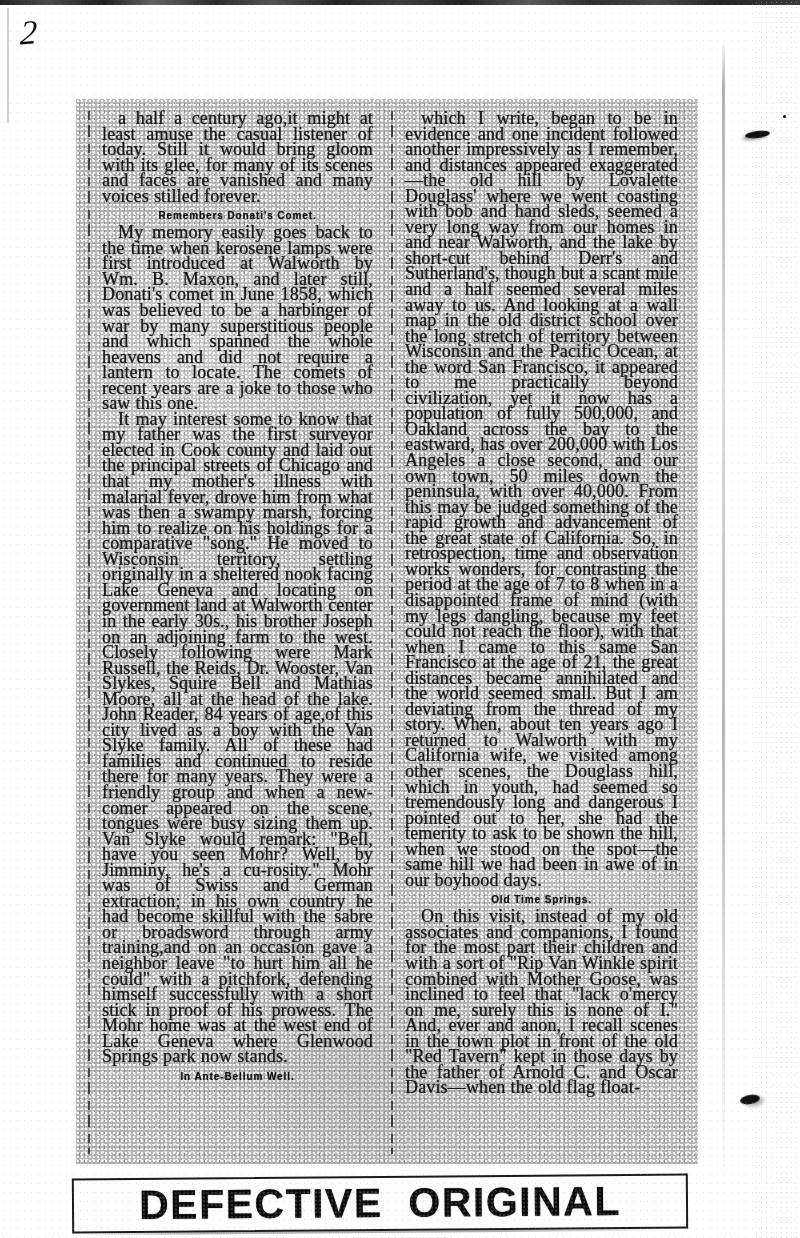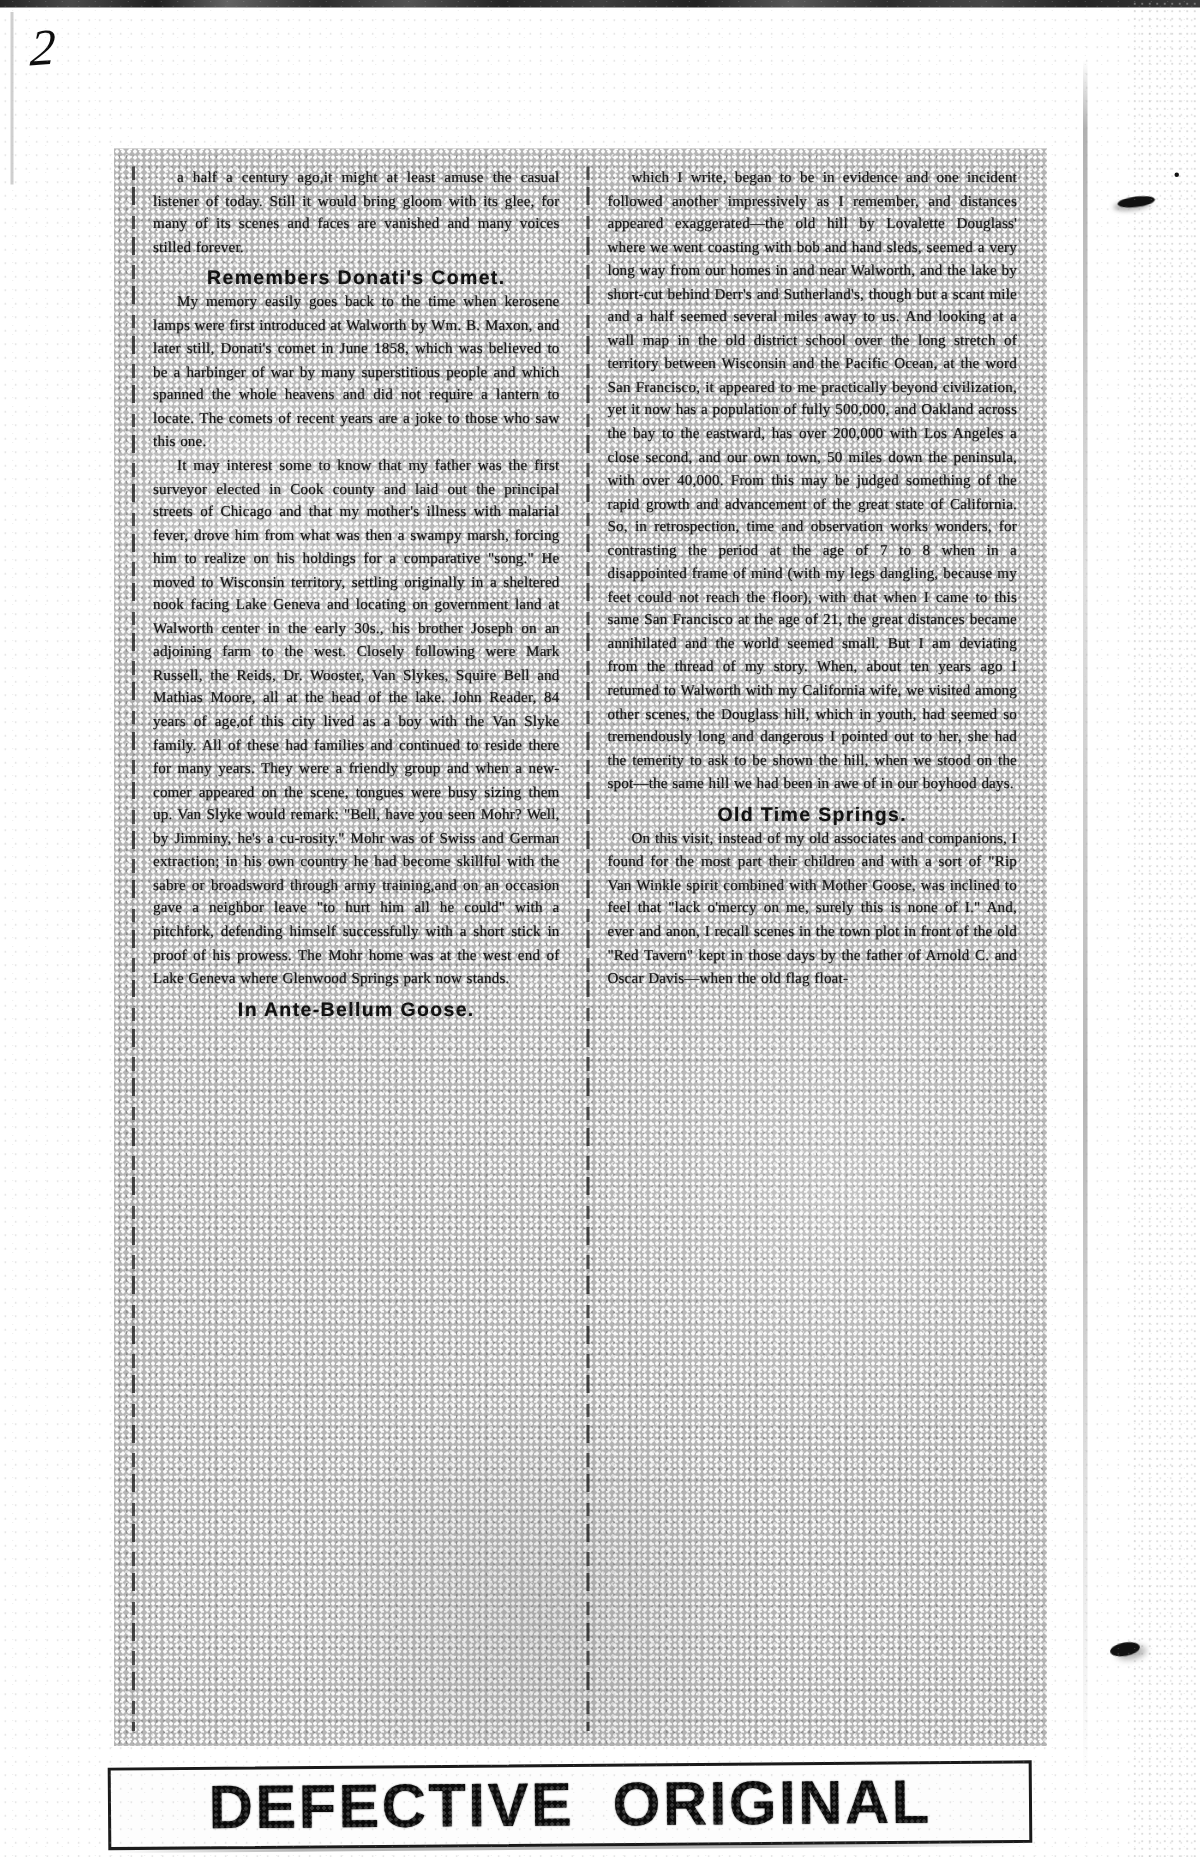--- a/index.html
+++ b/index.html
@@ -180,37 +180,37 @@
       rgba(80,80,80,.15) 26px, rgba(80,80,80,.15) 33px
     );
     opacity: .8;
   }
   #column-right .column-rule { left: 4px; }
 
   
   .para {
     margin: 0 0 0 0;
     font-family: "Liberation Serif", serif;
-    font-size: 10px;
+    font-size: 18px;
     line-height: 15.55px;
     color: #171717;
     text-align: justify;
     text-justify: inter-word;
     text-indent: 16px;
     letter-spacing: .15px;
     word-spacing: .4px;
     -webkit-font-smoothing: none;
     text-shadow:
       0 0 .7px rgba(30,30,30,.55),
       .4px .3px .6px rgba(90,90,90,.45);
   }
 
   .subhead {
     font-family: "Liberation Sans", sans-serif;
-    font-size: 13px;
+    font-size: 10px;
     font-weight: bold;
     color: #111;
     text-align: center;
     letter-spacing: .9px;
     margin: 4px 0 1px 0;
     line-height: 16px;
     text-shadow: 0 0 .8px rgba(25,25,25,.6);
   }
 
   
@@ -278,21 +278,21 @@
 
     <div id="clipping-inner">
 
       <div class="column" id="column-left">
         <div class="column-rule"></div>
         <div id="left-column-body">
             <p class="para">a half a century ago,it might at least amuse the casual listener of today. Still it would bring gloom with its glee, for many of its scenes and faces are vanished and many voices stilled forever.</p>
             <h3 class="subhead">Remembers Donati's Comet.</h3>
             <p class="para">My memory easily goes back to the time when kerosene lamps were first introduced at Walworth by Wm. B. Maxon, and later still, Donati's comet in June 1858, which was believed to be a harbinger of war by many superstitious people and which spanned the whole heavens and did not require a lantern to locate. The comets of recent years are a joke to those who saw this one.</p>
             <p class="para">It may interest some to know that my father was the first surveyor elected in Cook county and laid out the principal streets of Chicago and that my mother's illness with malarial fever, drove him from what was then a swampy marsh, forcing him to realize on his holdings for a comparative "song." He moved to Wisconsin territory, settling originally in a sheltered nook facing Lake Geneva and locating on government land at Walworth center in the early 30s., his brother Joseph on an adjoining farm to the west. Closely following were Mark Russell, the Reids, Dr. Wooster, Van Slykes, Squire Bell and Mathias Moore, all at the head of the lake. John Reader, 84 years of age,of this city lived as a boy with the Van Slyke family. All of these had families and continued to reside there for many years. They were a friendly group and when a new-comer appeared on the scene, tongues were busy sizing them up. Van Slyke would remark: "Bell, have you seen Mohr? Well, by Jimminy, he's a cu-rosity." Mohr was of Swiss and German extraction; in his own country he had become skillful with the sabre or broadsword through army training,and on an occasion gave a neighbor leave "to hurt him all he could" with a pitchfork, defending himself successfully with a short stick in proof of his prowess. The Mohr home was at the west end of Lake Geneva where Glenwood Springs park now stands.</p>
-            <h3 class="subhead">In Ante-Bellum Goose.</h3>
+            <h3 class="subhead">In Ante-Bellum Well.</h3>
           </div>
       </div>
 
       <div class="column" id="column-right">
         <div class="column-rule"></div>
         <div id="right-column-body">
             <p class="para">which I write, began to be in evidence and one incident followed another impressively as I remember, and distances appeared exaggerated—the old hill by Lovalette Douglass' where we went coasting with bob and hand sleds, seemed a very long way from our homes in and near Walworth, and the lake by short-cut behind Derr's and Sutherland's, though but a scant mile and a half seemed several miles away to us. And looking at a wall map in the old district school over the long stretch of territory between Wisconsin and the Pacific Ocean, at the word San Francisco, it appeared to me practically beyond civilization, yet it now has a population of fully 500,000, and Oakland across the bay to the eastward, has over 200,000 with Los Angeles a close second, and our own town, 50 miles down the peninsula, with over 40,000. From this may be judged something of the rapid growth and advancement of the great state of California. So, in retrospection, time and observation works wonders, for contrasting the period at the age of 7 to 8 when in a disappointed frame of mind (with my legs dangling, because my feet could not reach the floor), with that when I came to this same San Francisco at the age of 21, the great distances became annihilated and the world seemed small. But I am deviating from the thread of my story. When, about ten years ago I returned to Walworth with my California wife, we visited among other scenes, the Douglass hill, which in youth, had seemed so tremendously long and dangerous I pointed out to her, she had the temerity to ask to be shown the hill, when we stood on the spot—the same hill we had been in awe of in our boyhood days.</p>
             <h3 class="subhead">Old Time Springs.</h3>
             <p class="para">On this visit, instead of my old associates and companions, I found for the most part their children and with a sort of "Rip Van Winkle spirit combined with Mother Goose, was inclined to feel that "lack o'mercy on me, surely this is none of I." And, ever and anon, I recall scenes in the town plot in front of the old "Red Tavern" kept in those days by the father of Arnold C. and Oscar Davis—when the old flag float-</p>
           </div>

